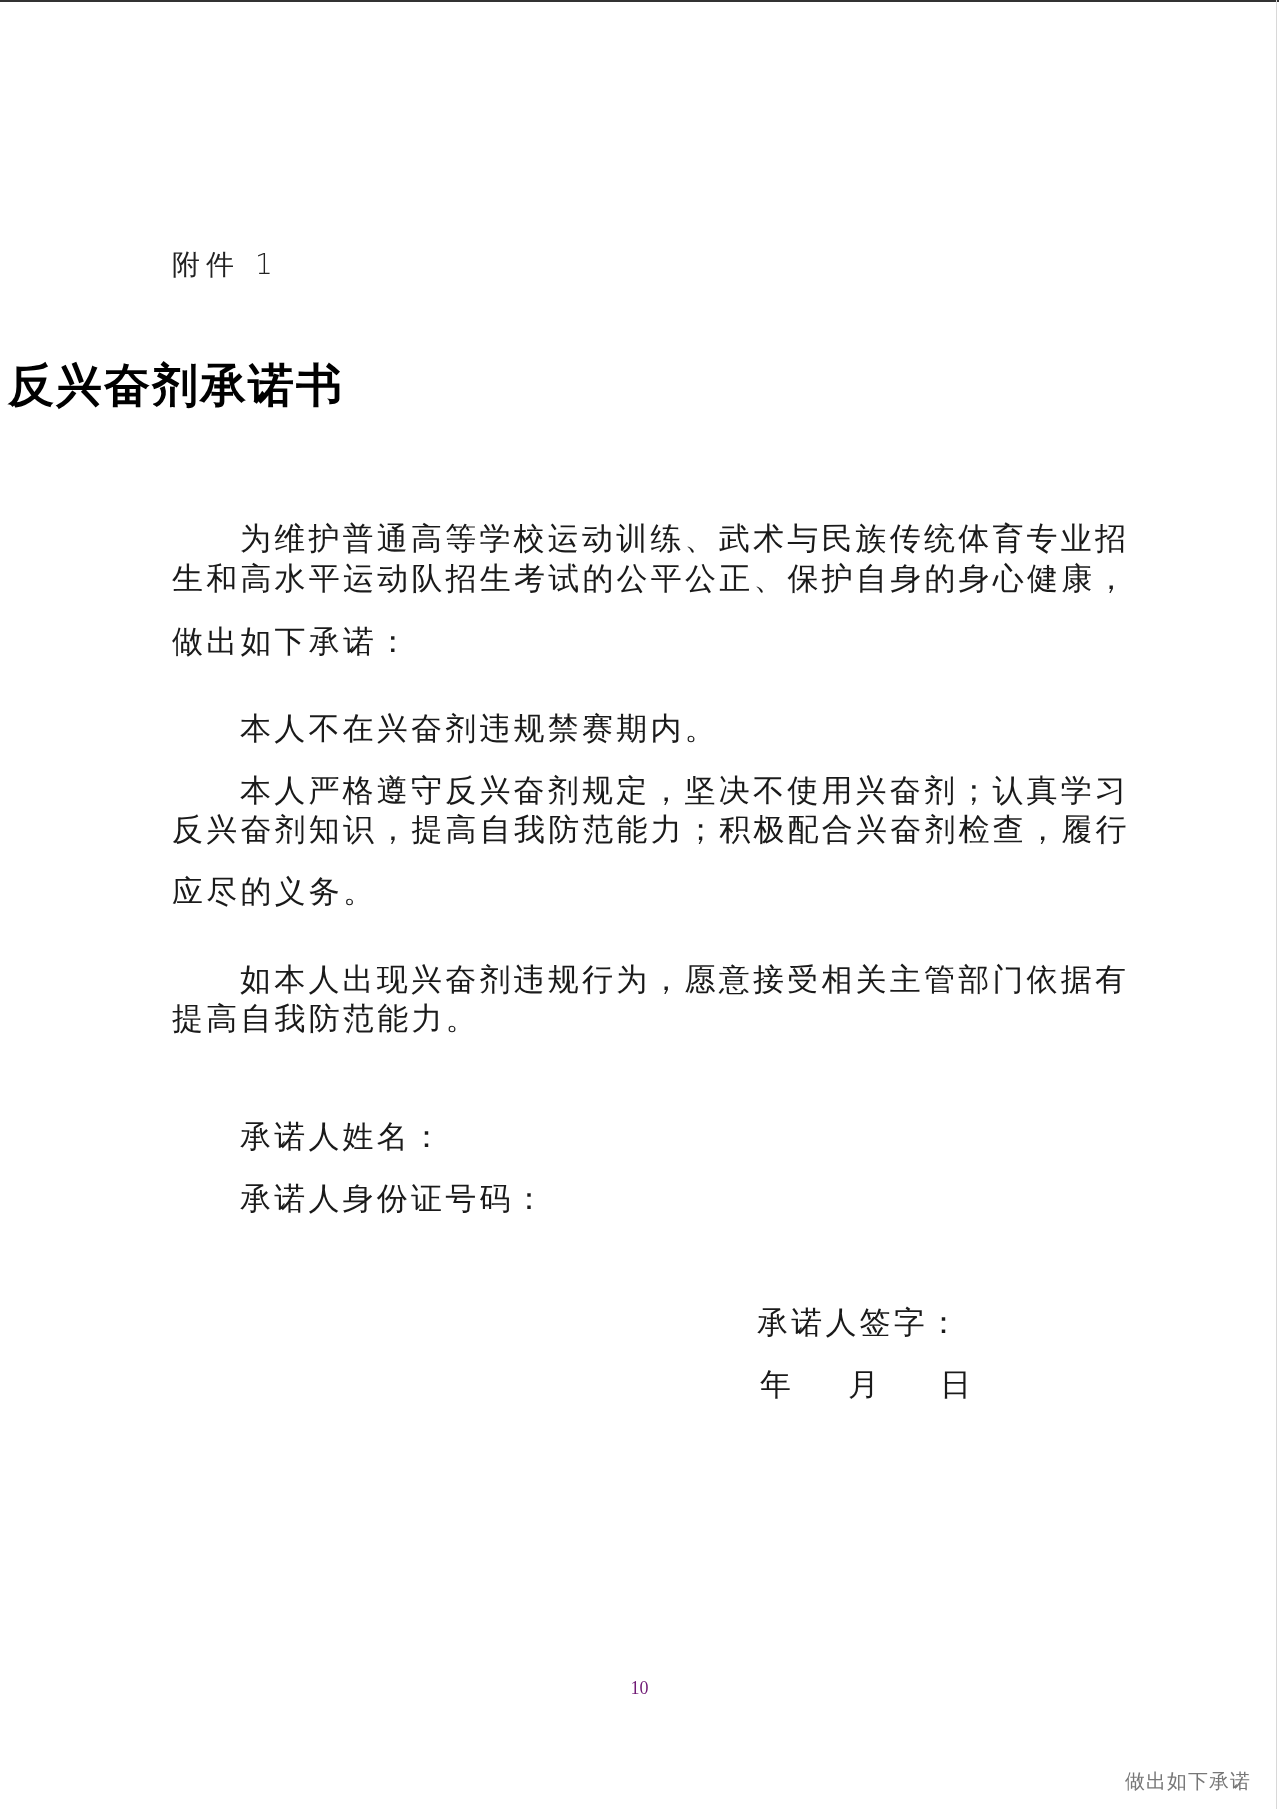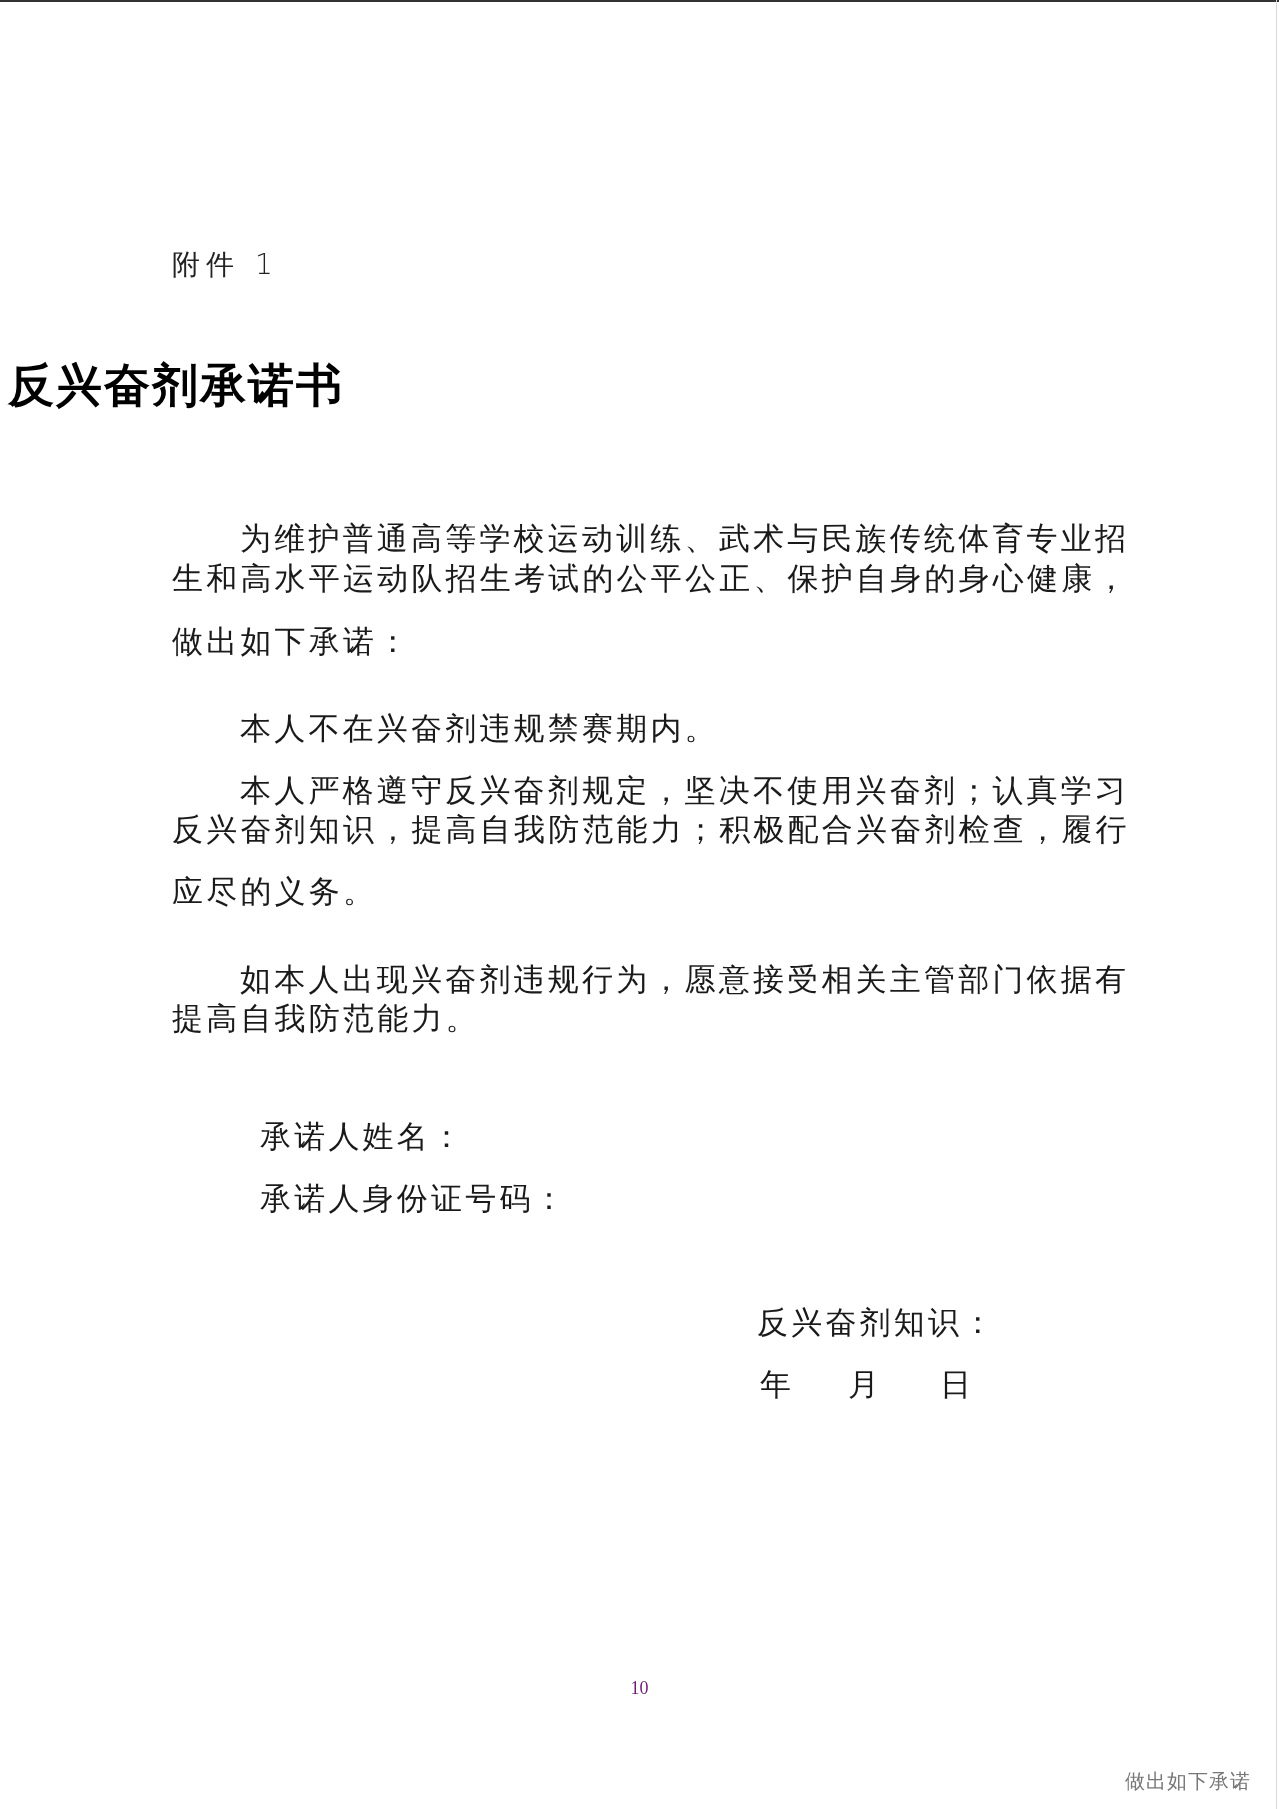--- a/index.html
+++ b/index.html
@@ -9,21 +9,21 @@
     font-family: "DejaVu Serif", "Liberation Serif", serif;
     color: #1a1a1a;
   }
   .top-border { position: absolute; left: 0; top: 0; width: 1279px; height: 2px; background: #333; }
   .right-border { position: absolute; right: 2px; top: 0; width: 1px; height: 1809px; background: #d8d8d8; }
   .abs { position: absolute; white-space: nowrap; }
   .attachment { left: 172px; top: 246px; font-size: 28px; letter-spacing: 6px; font-family: "DejaVu Sans", sans-serif; font-weight: 300; color: #222; }
   .title { left: 8px; width: 1279px; top: 355px; text-align: left; font-size: 46px; font-weight: bold; letter-spacing: 2px; color: #000; font-family: "DejaVu Serif", serif; }
   .body-line { left: 172px; font-size: 31px; letter-spacing: 3.2px; color: #1a1a1a; font-family: "DejaVu Sans", sans-serif; font-weight: 300; }
   .indent { left: 240px; margin-top: 24px; }
-  .field { left: 240px; font-size: 31px; letter-spacing: 3.2px; font-family: "DejaVu Sans", sans-serif; margin-left: 20px; }
+  .field { left: 240px; font-size: 31px; letter-spacing: 3.2px; font-family: "DejaVu Sans", sans-serif; }
   .sign { left: 757px; font-size: 31px; letter-spacing: 3.2px; font-family: "DejaVu Sans", sans-serif; }
   .date-row { left: 760px; font-size: 31px; font-family: "DejaVu Sans", sans-serif; }
   .date-row span { display: inline-block; }
   .page-num { left: 0; width: 1279px; text-align: center; top: 1678px; font-size: 18px; font-family: "Liberation Serif", serif; color: #701a75; }
   .watermark { right: 28px; top: 1768px; font-size: 20px; color: #777; font-family: "DejaVu Sans", sans-serif; letter-spacing: 1px; }
 </style>
 </head>
 <body>
 
 <div class="top-border"></div>
@@ -42,20 +42,20 @@
 <div class="abs body-line indent" style="top:746px;">本人严格遵守反兴奋剂规定，坚决不使用兴奋剂；认真学习</div>
 <div class="abs body-line" style="top:809px;">反兴奋剂知识，提高自我防范能力；积极配合兴奋剂检查，履行</div>
 <div class="abs body-line" style="top:871px;">应尽的义务。</div>
 
 <div class="abs body-line indent" style="top:935px;">如本人出现兴奋剂违规行为，愿意接受相关主管部门依据有</div>
 <div class="abs body-line" style="top:998px;">提高自我防范能力。</div>
 
 <div class="abs field" style="top:1116px;">承诺人姓名：</div>
 <div class="abs field" style="top:1178px;">承诺人身份证号码：</div>
 
-<div class="abs sign" style="top:1302px;">反兴奋剂知识：</div>
+<div class="abs sign" style="top:1302px;">承诺人签字：</div>
 <div class="abs date-row" style="top:1364px;">
   <span style="width:88px;">年</span><span style="width:92px;">月</span><span>日</span>
 </div>
 
 <div class="abs page-num">10</div>
 
 <div class="abs watermark">做出如下承诺</div>
 
 </body></html>

